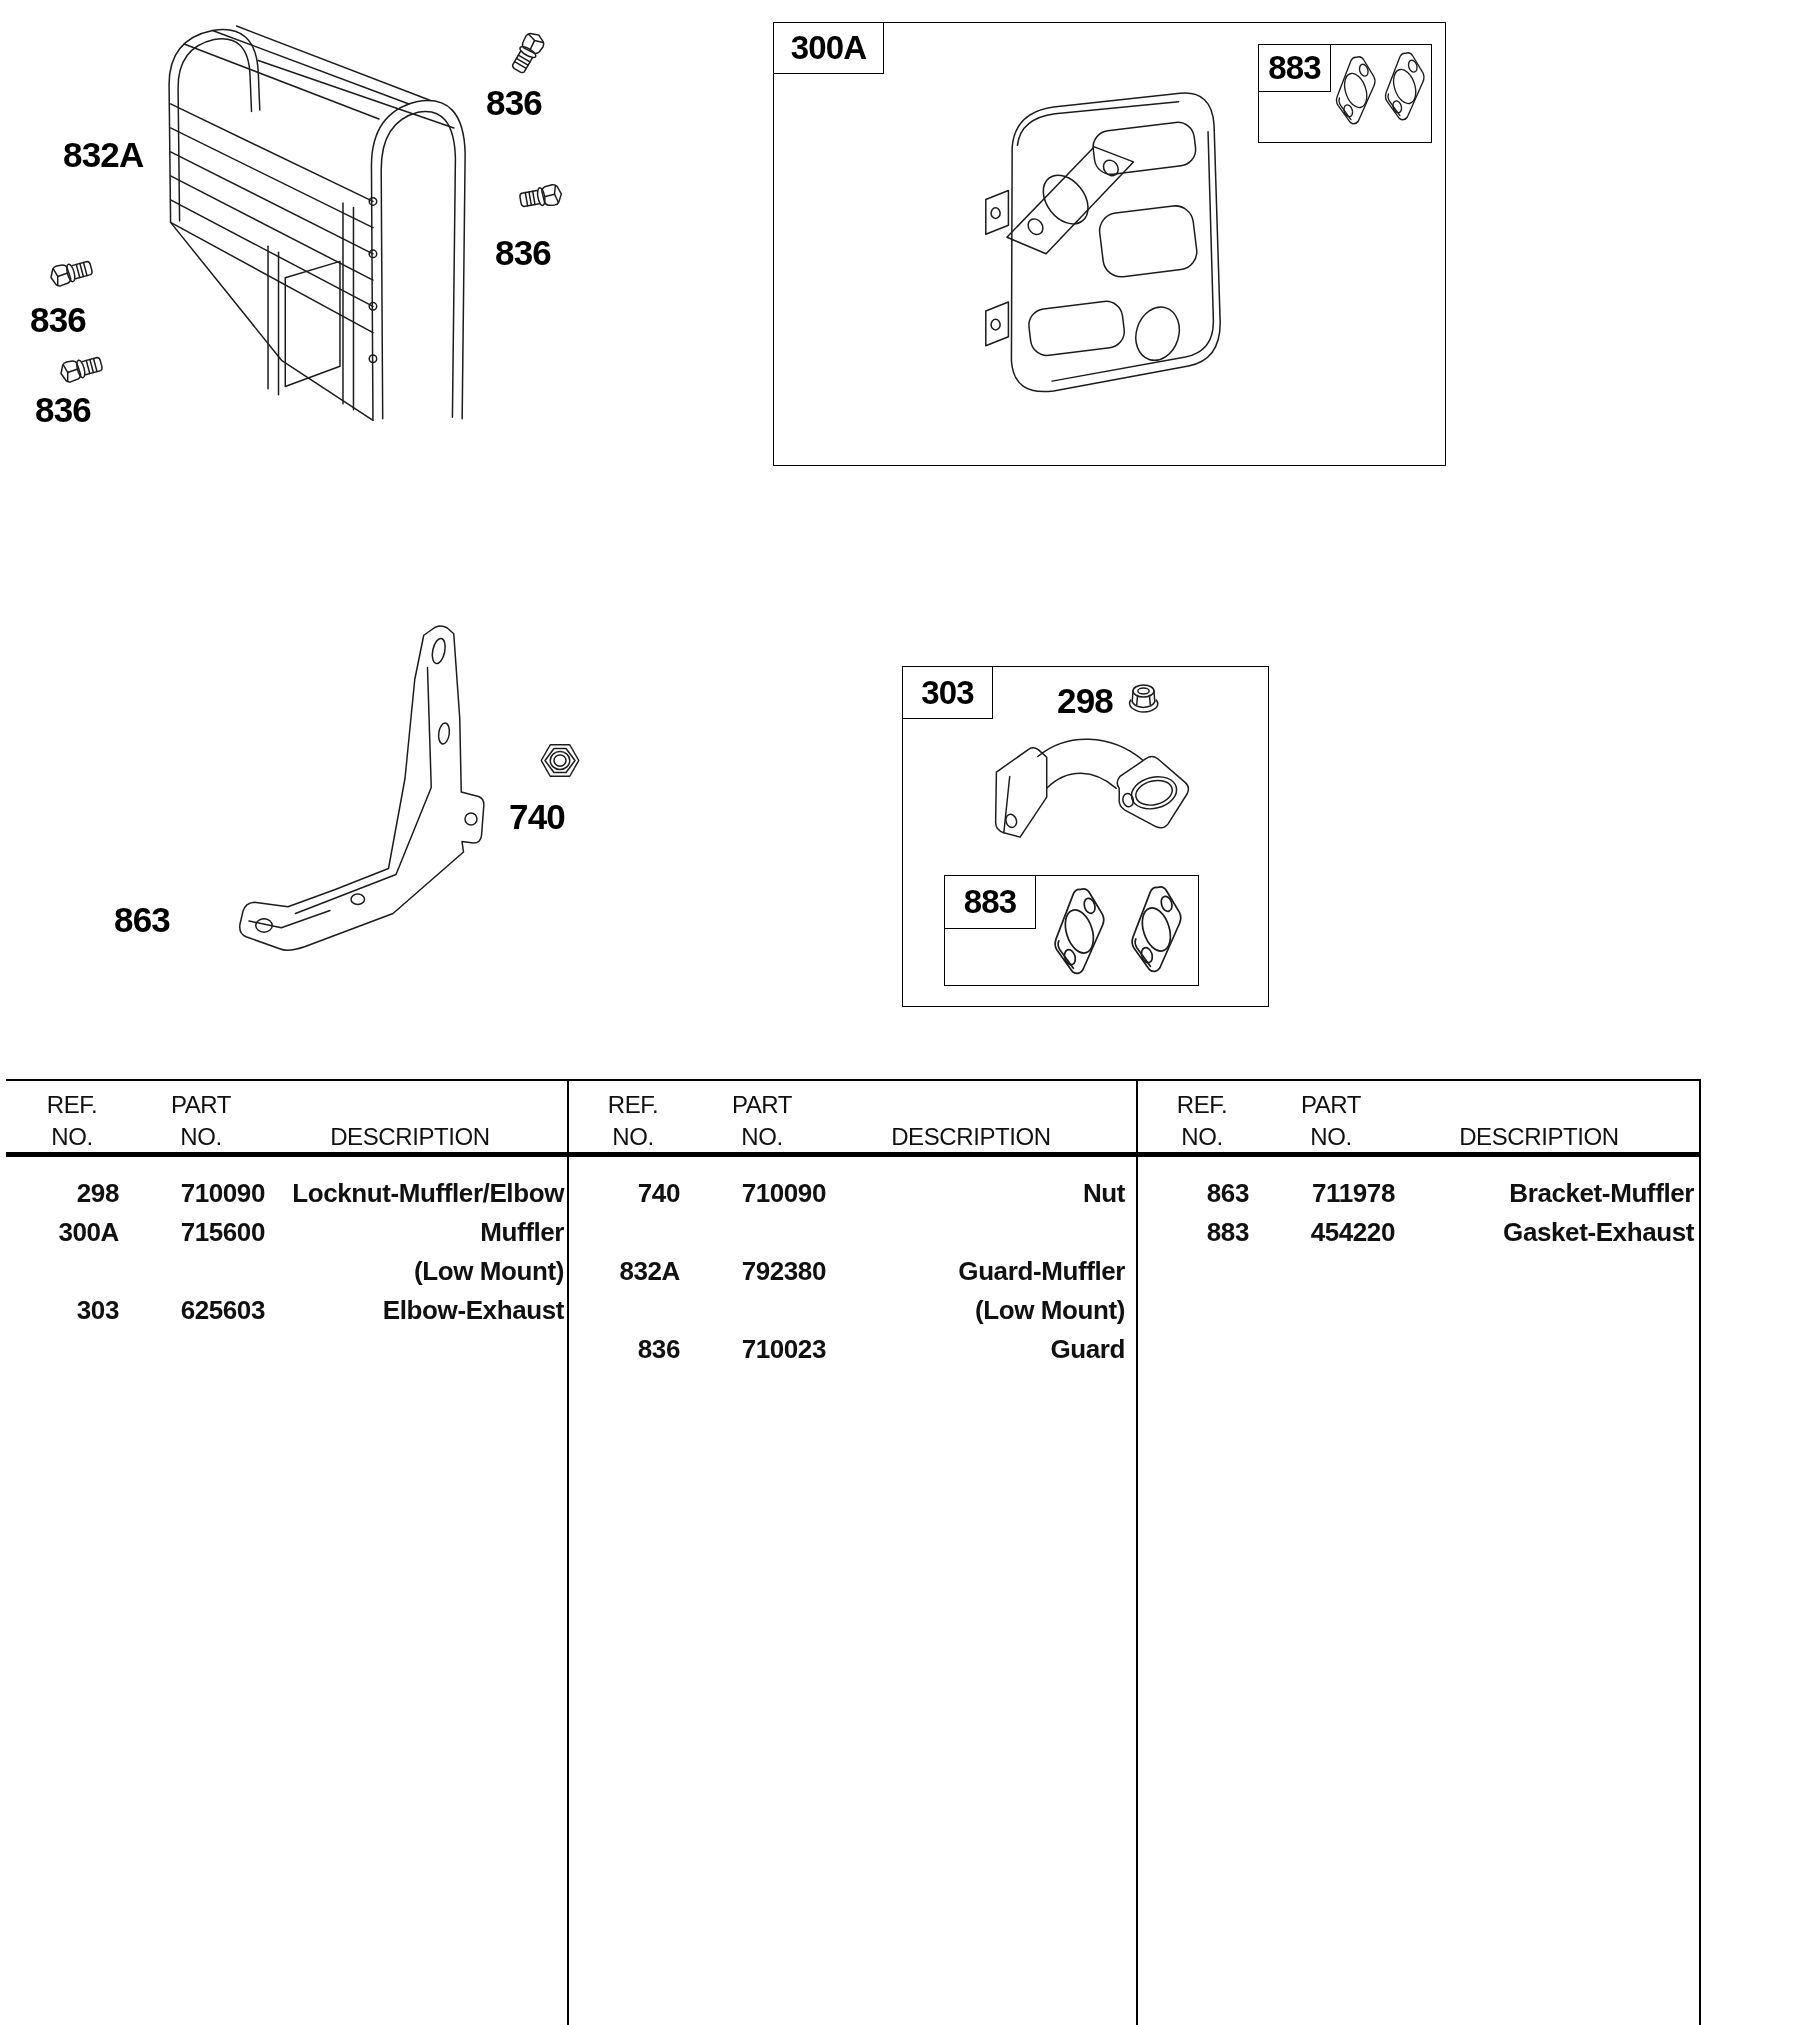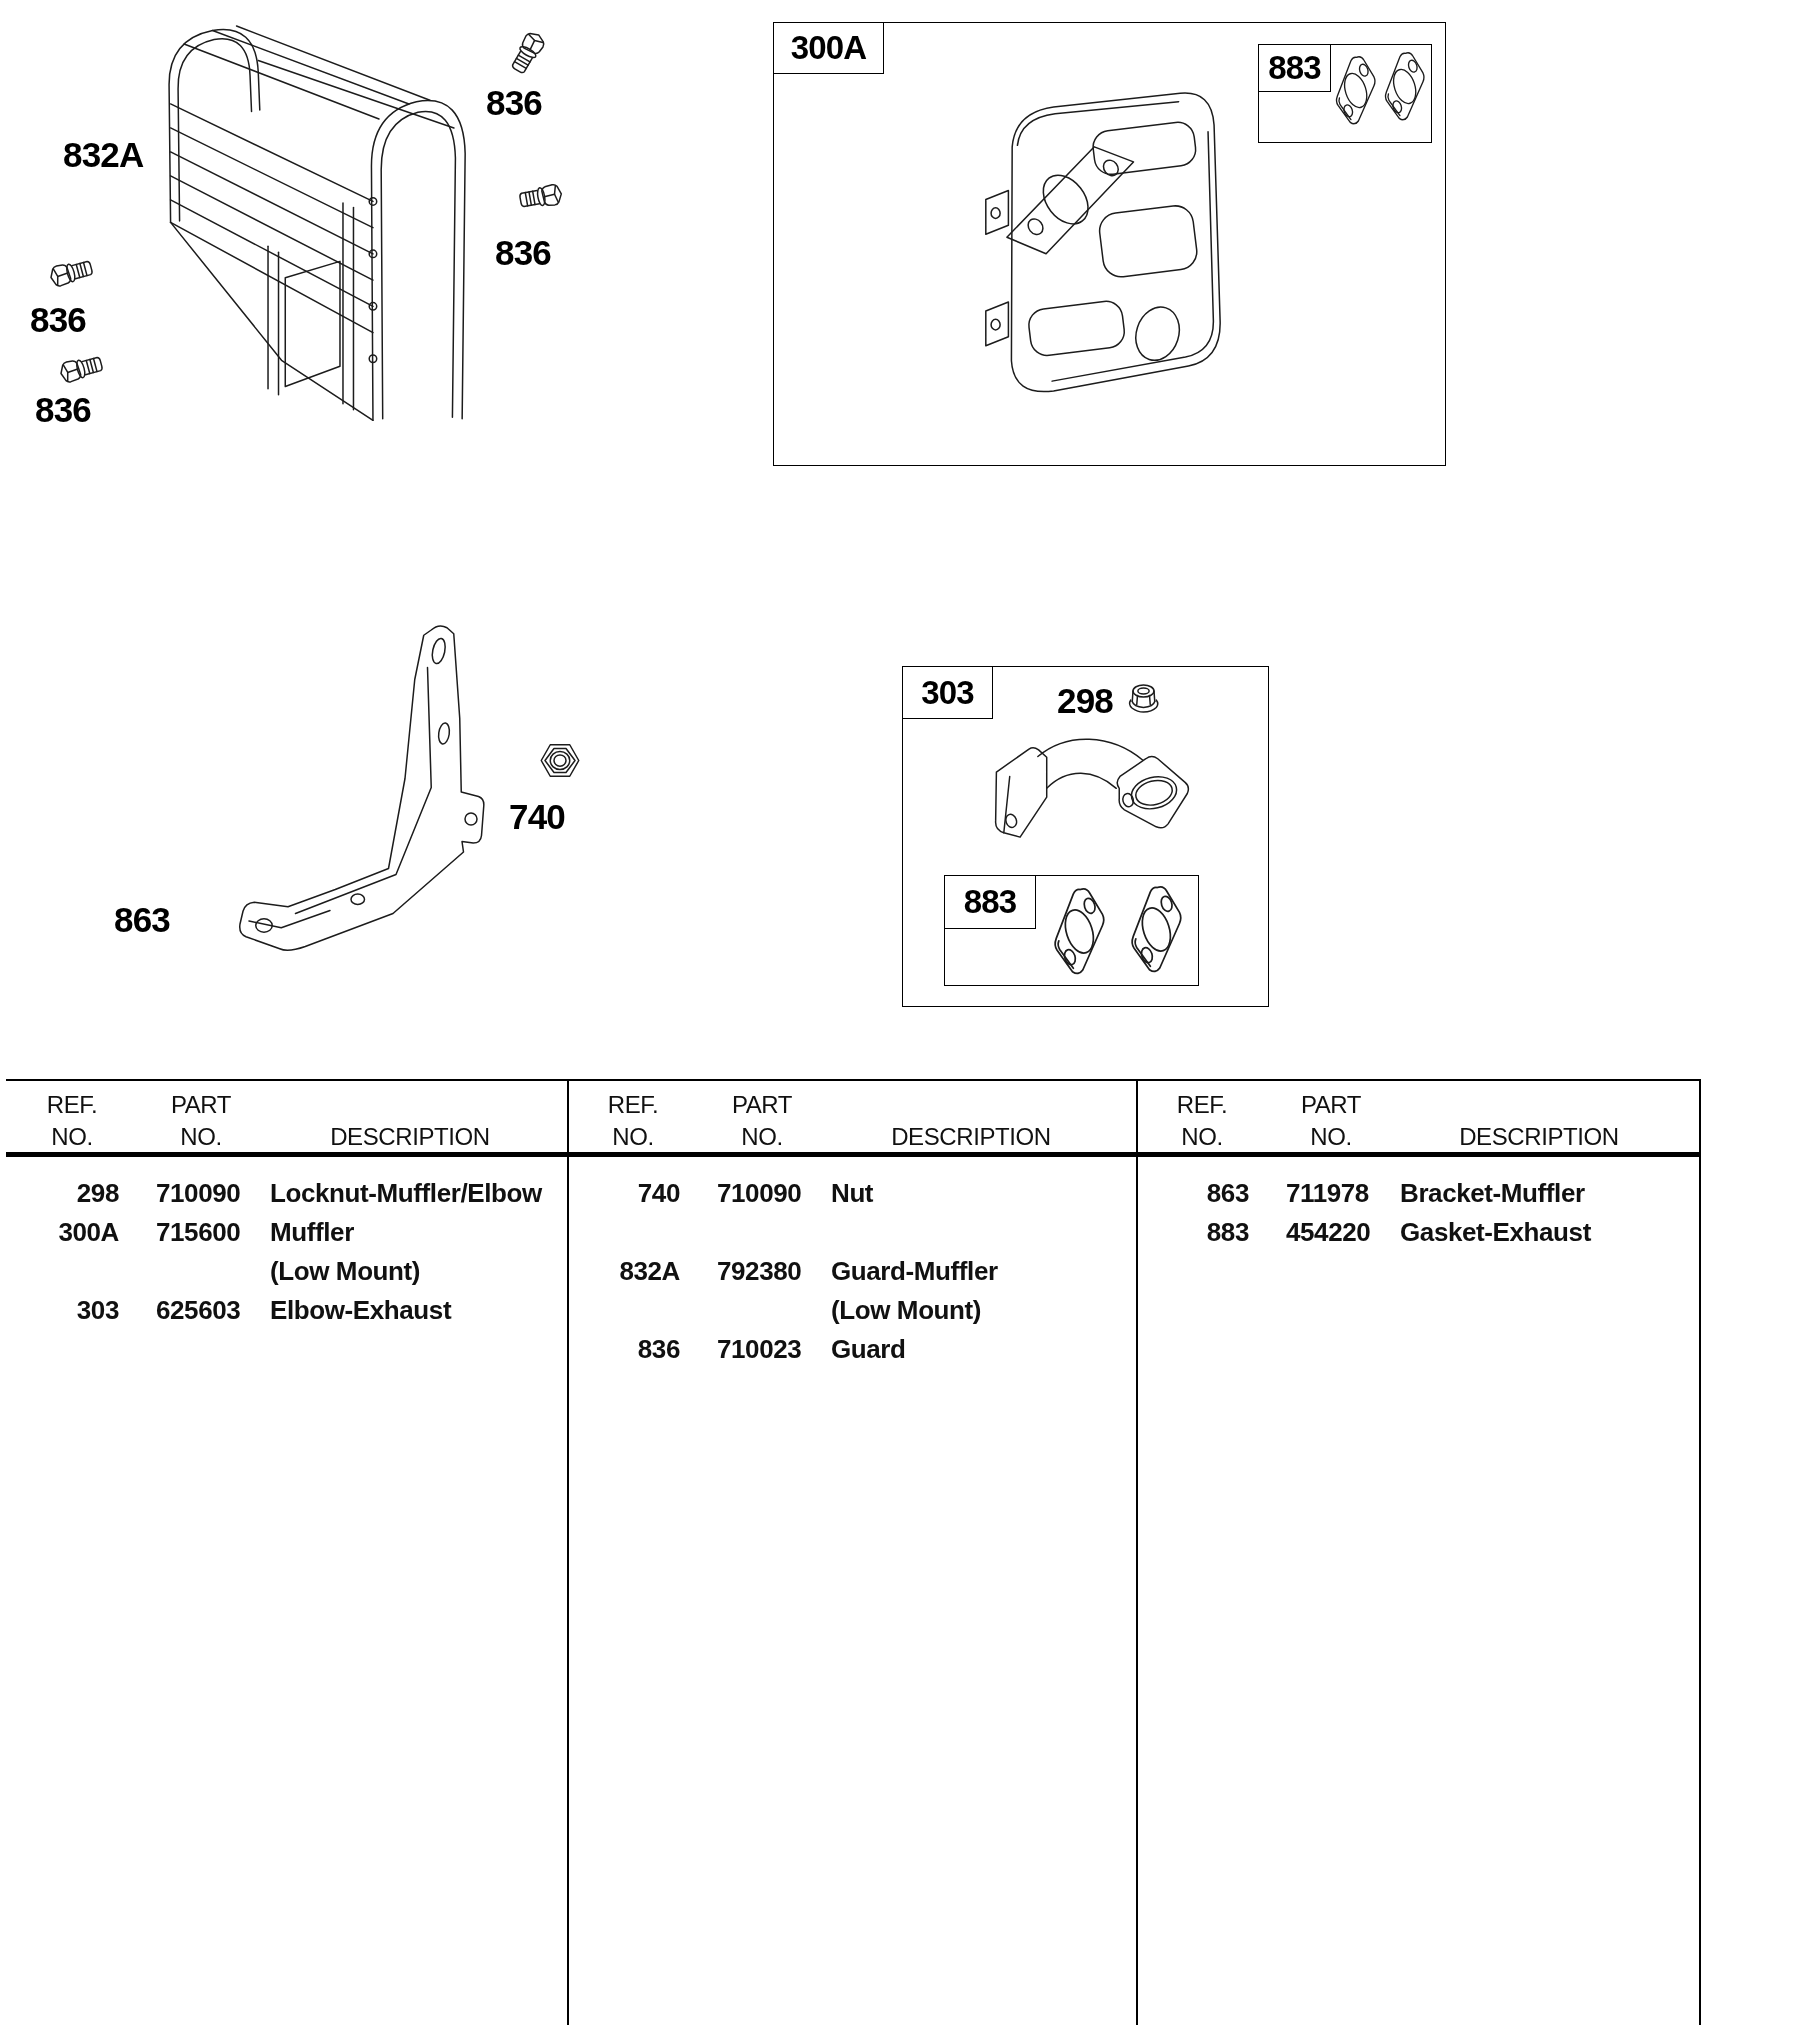--- a/index.html
+++ b/index.html
@@ -13,21 +13,21 @@
   .pbox-label{position:absolute;left:0;top:0;border-right:1.9px solid #000;border-bottom:1.9px solid #000;
               display:flex;align-items:center;justify-content:center;
               font-size:33px;font-weight:700;color:#000;background:#fff;box-sizing:border-box;letter-spacing:-0.8px;}
   
   svg.art{position:absolute;overflow:visible;}
   svg.art *{stroke:#1c1c1c;fill:none;stroke-width:2;stroke-linecap:round;stroke-linejoin:round;}
   
   .tline{position:absolute;background:#000;}
   .thead-cell{position:absolute;font-size:24px;letter-spacing:-0.4px;text-align:center;line-height:31.5px;color:#111;}
   .trow{position:absolute;width:561px;height:39px;}
-  .cell{position:absolute;top:0;font-size:26px;letter-spacing:-0.4px;line-height:36px;white-space:nowrap;color:#111;}
+  .cell{position:absolute;top:0;font-size:26px;letter-spacing:-0.4px;line-height:36px;white-space:nowrap;color:#111;text-align:right;}
   .c-ref{left:15px;width:98px;text-align:right;font-weight:700;}
   .c-part{left:150px;width:109px;font-weight:700;}
   .c-desc{left:264px;width:294px;font-weight:bold;}
 </style>
 </head>
 <body>
 
 <div class="canvas">
 
   <svg width="0" height="0" style="position:absolute">

